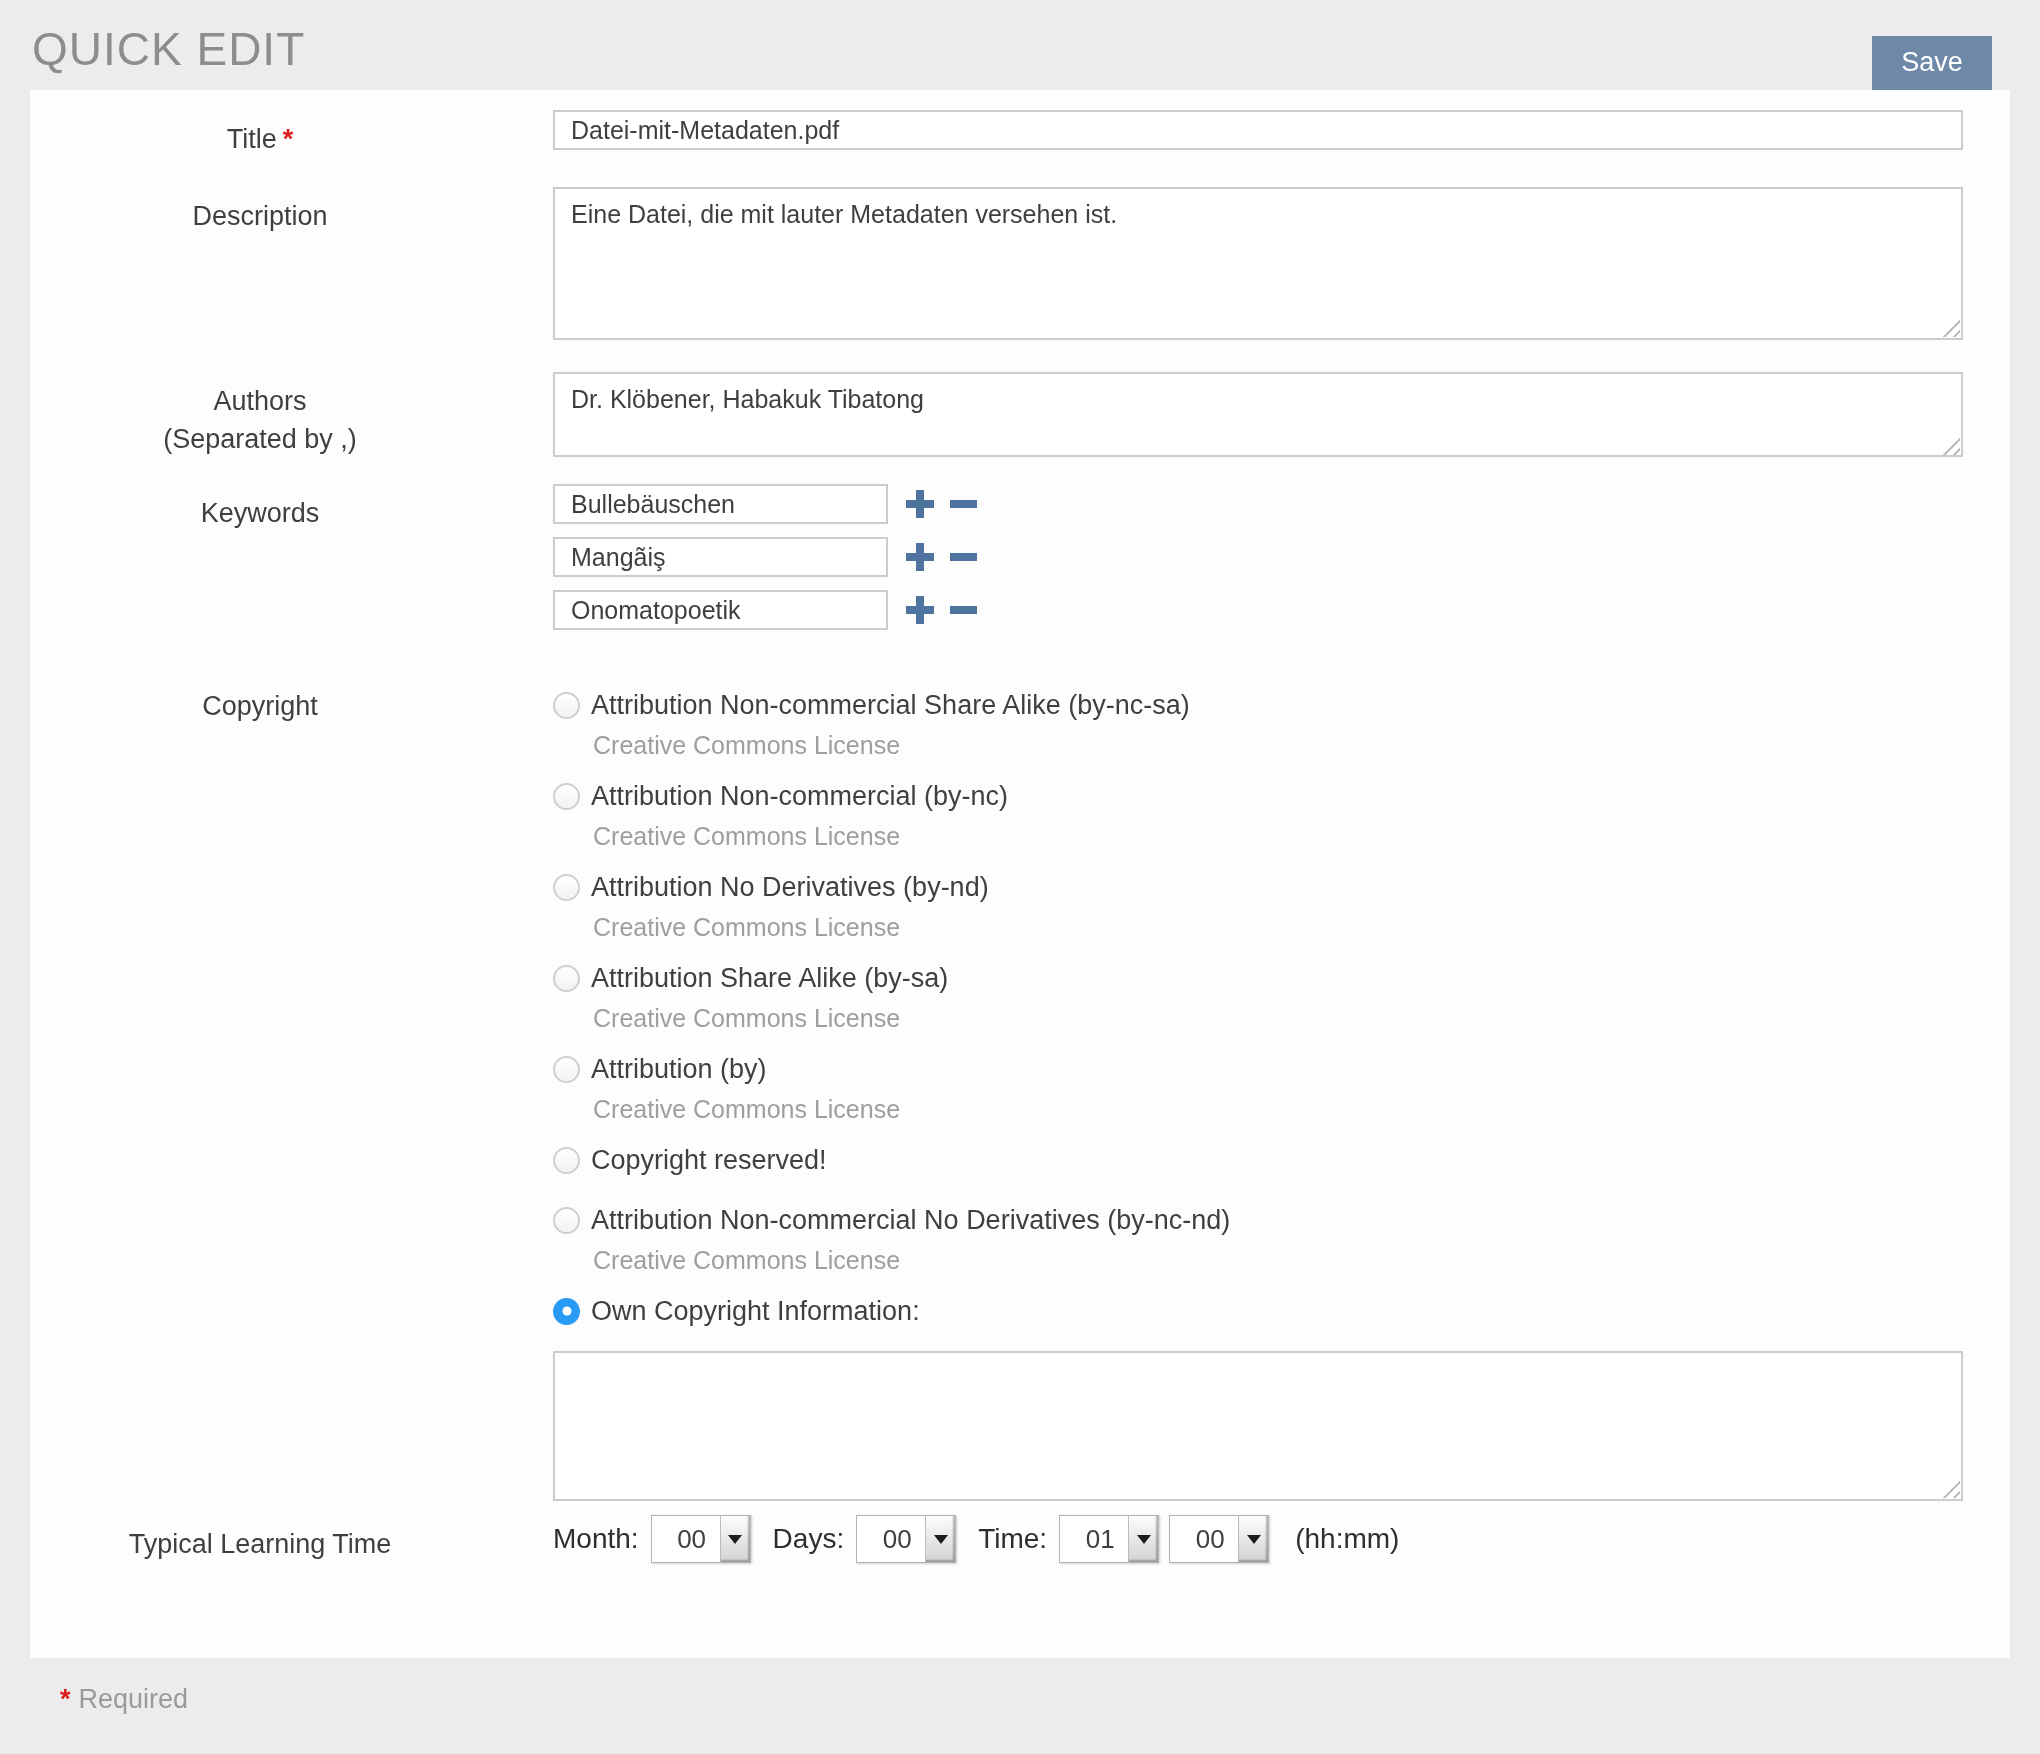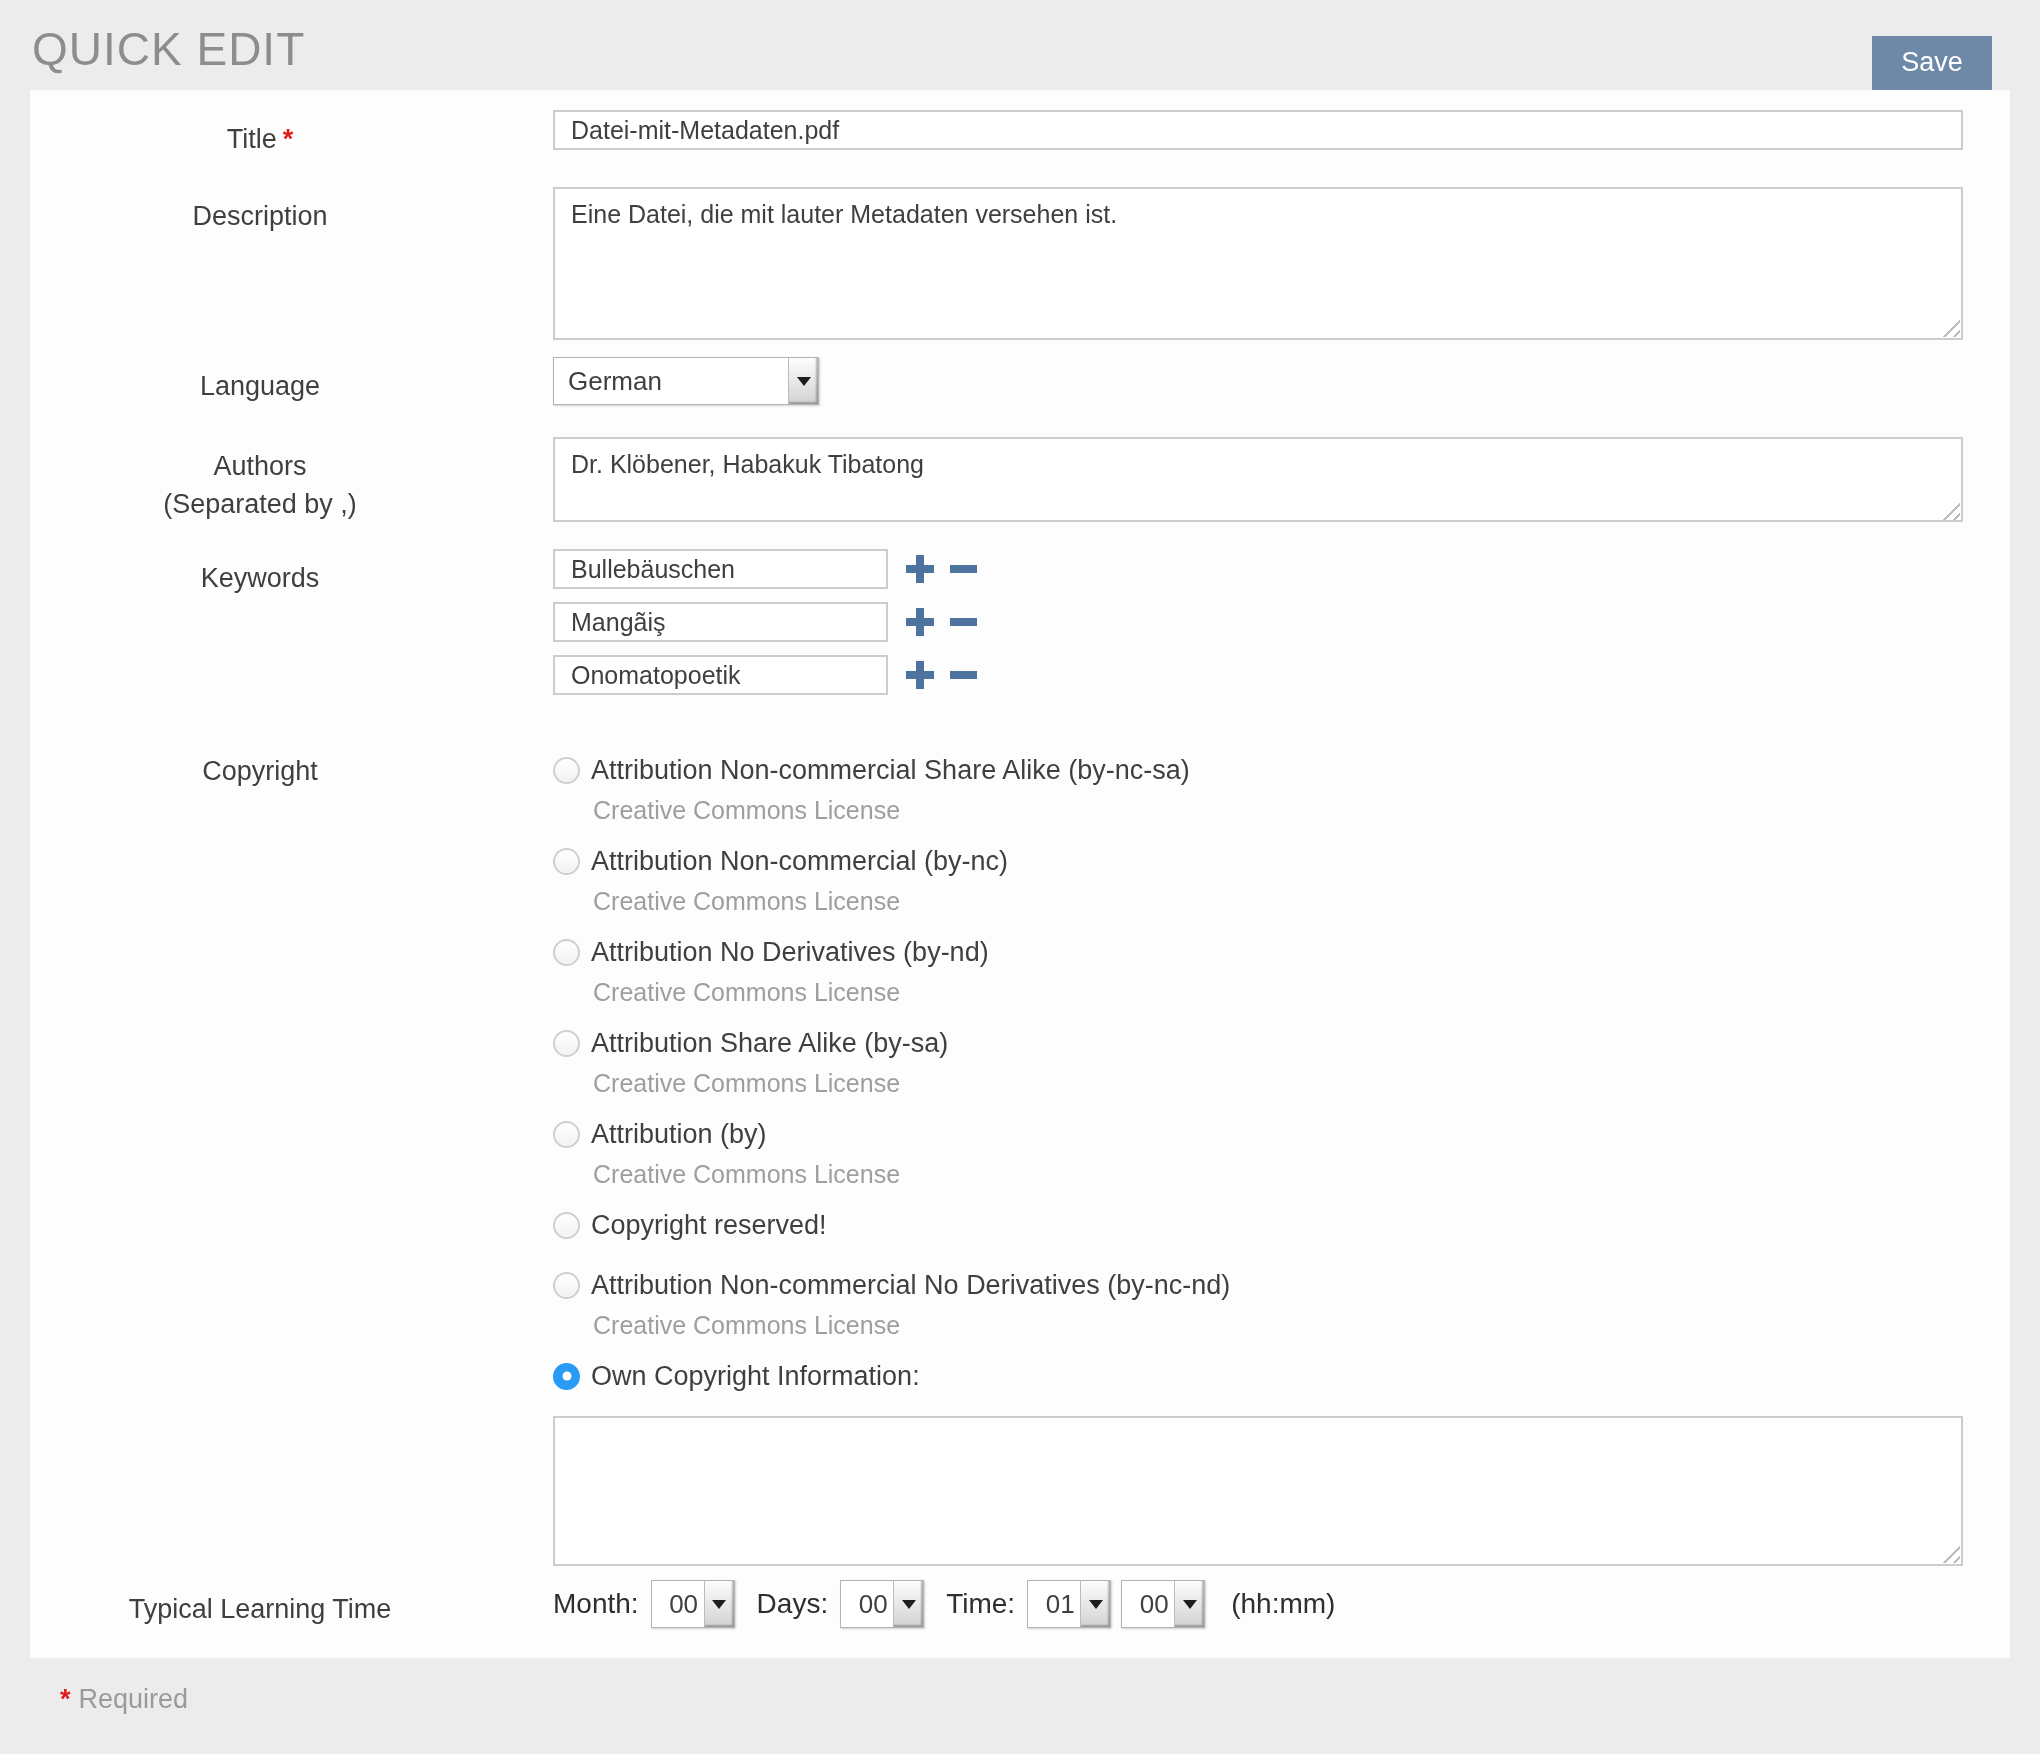--- a/index.html
+++ b/index.html
@@ -90,21 +90,21 @@
     border-left:1px solid #bbbbbb;
     box-shadow:inset -2px -2px 2px rgba(0,0,0,0.28);
   }
   .tri {
     width:0; height:0;
     border-left:7px solid transparent;
     border-right:7px solid transparent;
     border-top:9px solid #1d1d1d;
   }
   .sel-language { width:266px; }
-  .sel-small { width:84px;padding-left:6px; }
+  .sel-small { width:100px;padding-left:6px; }
   .sel-small .val { justify-content:center; padding:0 4px 0 10px; }
 
   
   .kw-row { display:flex; align-items:center; margin-bottom:13px; }
   .kw-row input.text-input { width:335px; }
   .icon-plus {
     position:relative; width:28px; height:28px;
     display:inline-block; margin-left:18px; cursor:pointer;
   }
   .icon-plus::before {
@@ -201,31 +201,20 @@
   </div>
 
   <div class="row row-description">
     <div class="label-col">Description</div>
     <div class="ctrl ta-wrap">
       <textarea class="text-area" style="height: 153px;">Eine Datei, die mit lauter Metadaten versehen ist.</textarea>
       <div class="resize-grip"></div>
     </div>
   </div>
 
-  <div class="row row-language">
-    <div class="label-col">Language</div>
-    <div class="ctrl">
-      <div class="sel sel-language">
-        <span class="val">German</span>
-        <span class="arrow-btn">
-            <span class="tri"></span>
-          </span>
-      </div>
-    </div>
-  </div>
 
   <div class="row row-authors">
     <div class="label-col label-two-line">
       <span>Authors</span>
       <span class="line2">(Separated by ,)</span>
     </div>
     <div class="ctrl ta-wrap">
       <textarea class="text-area" style="height: 85px;">Dr. Klöbener, Habakuk Tibatong</textarea>
       <div class="resize-grip"></div>
     </div>

